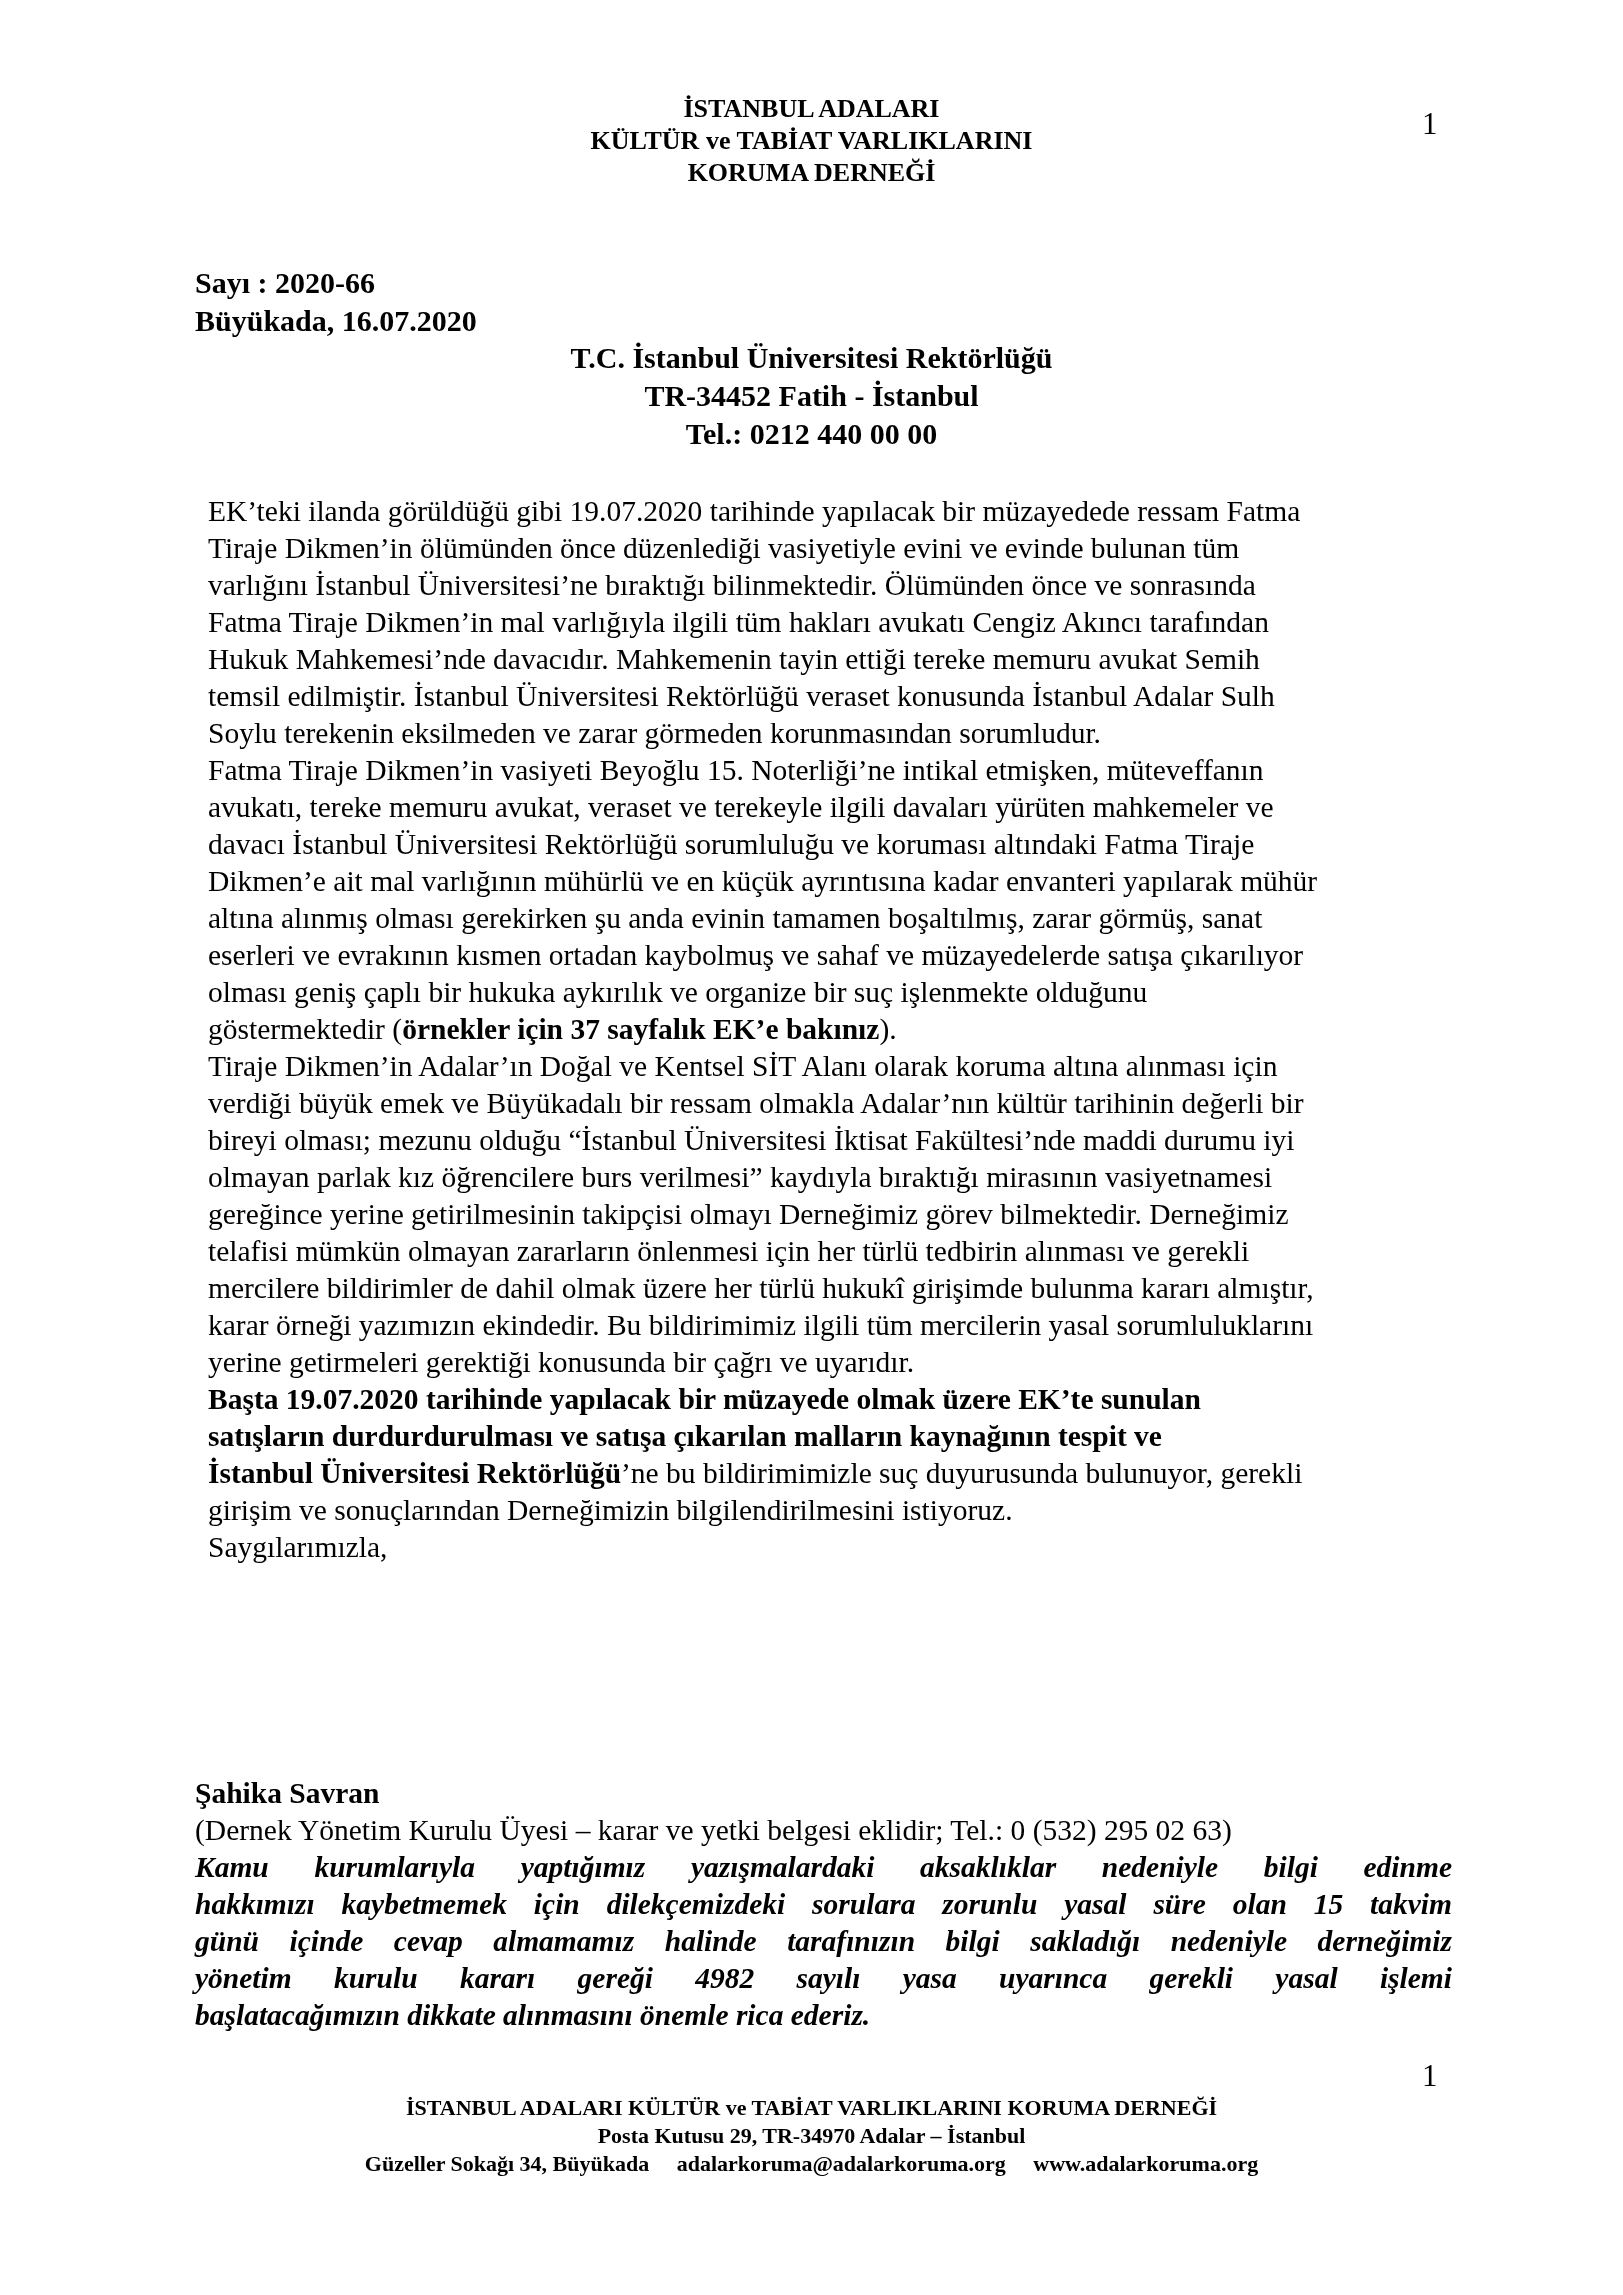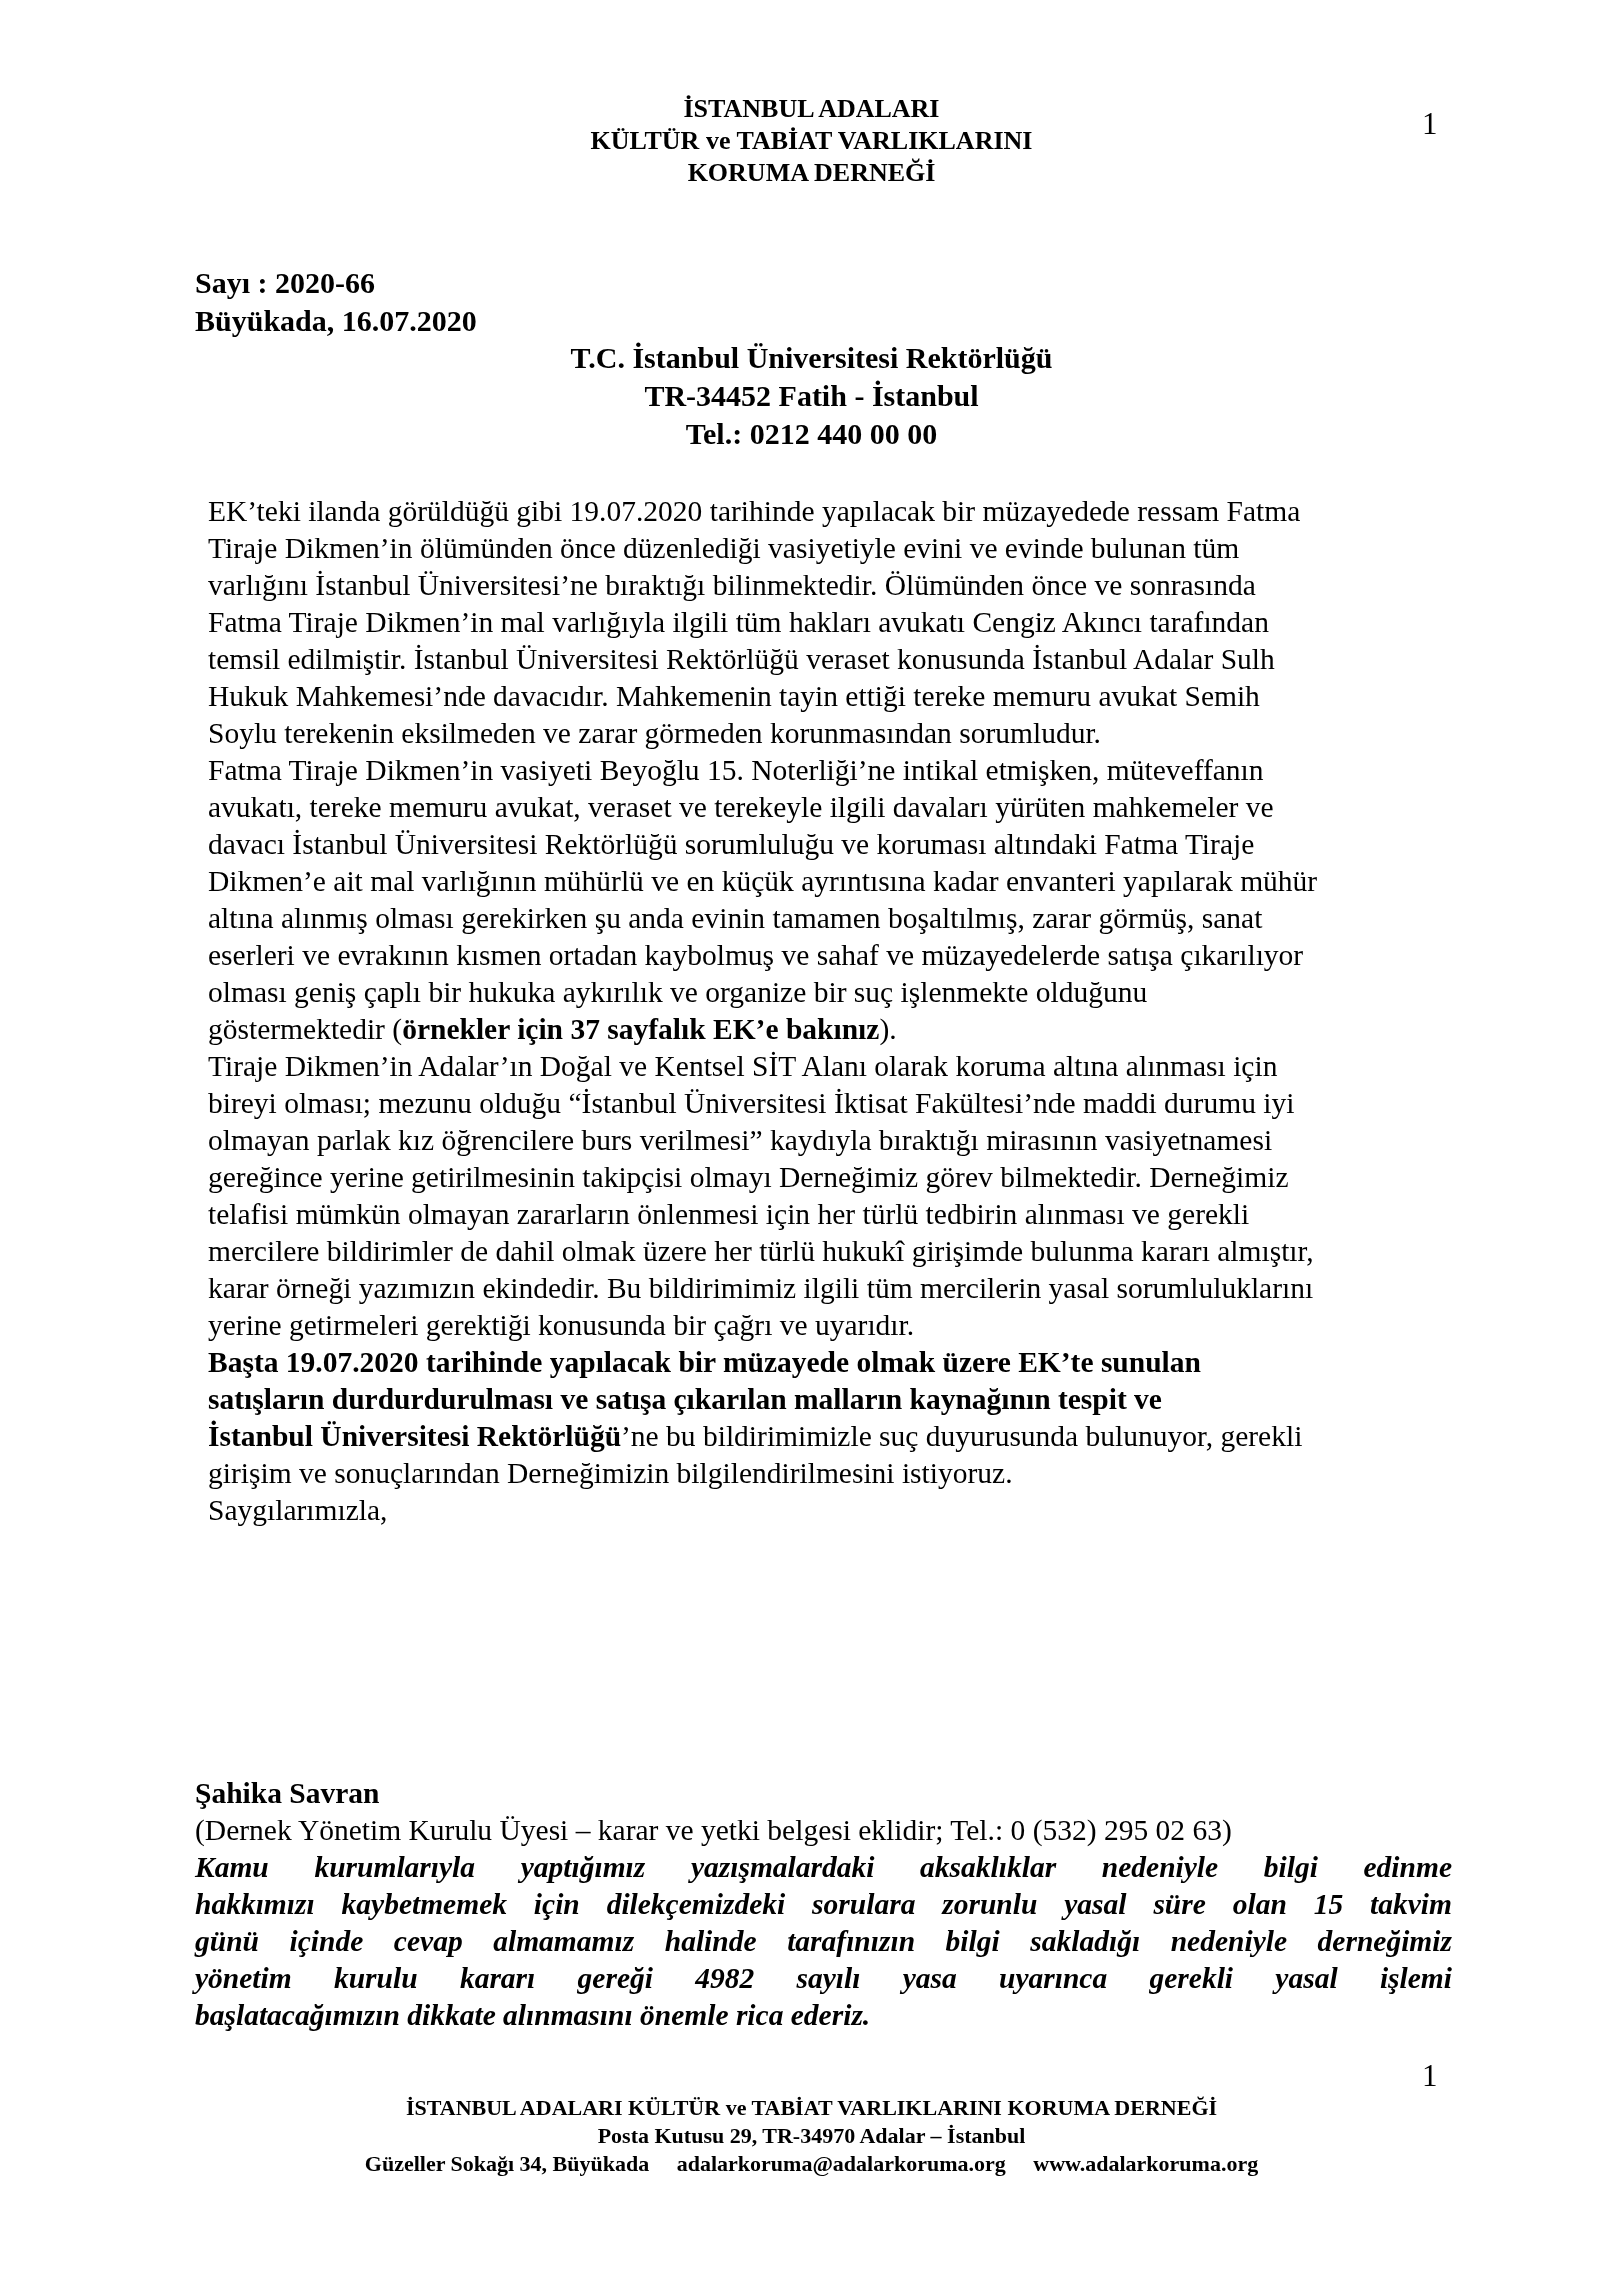--- a/index.html
+++ b/index.html
@@ -48,32 +48,33 @@
   <div>T.C. İstanbul Üniversitesi Rektörlüğü</div>
   <div>TR-34452 Fatih - İstanbul</div>
   <div>Tel.: 0212 440 00 00</div>
 </div>
 
 <div class="body-text">
   <span class="line">EK’teki ilanda görüldüğü gibi 19.07.2020 tarihinde yapılacak bir müzayedede ressam Fatma</span>
   <span class="line">Tiraje Dikmen’in ölümünden önce düzenlediği vasiyetiyle evini ve evinde bulunan tüm</span>
   <span class="line">varlığını İstanbul Üniversitesi’ne bıraktığı bilinmektedir. Ölümünden önce ve sonrasında</span>
   <span class="line">Fatma Tiraje Dikmen’in mal varlığıyla ilgili tüm hakları avukatı Cengiz Akıncı tarafından</span>
+  <span class="line">Hukuk Mahkemesi’nde davacıdır. Mahkemenin tayin ettiği tereke memuru avukat Semih</span>
   <span class="line">temsil edilmiştir. İstanbul Üniversitesi Rektörlüğü veraset konusunda İstanbul Adalar Sulh</span>
-  <span class="line">Hukuk Mahkemesi’nde davacıdır. Mahkemenin tayin ettiği tereke memuru avukat Semih</span>
   <span class="line">Soylu terekenin eksilmeden ve zarar görmeden korunmasından sorumludur.</span>
   <span class="line">Fatma Tiraje Dikmen’in vasiyeti Beyoğlu 15. Noterliği’ne intikal etmişken, müteveffanın</span>
   <span class="line">avukatı, tereke memuru avukat, veraset ve terekeyle ilgili davaları yürüten mahkemeler ve</span>
   <span class="line">davacı İstanbul Üniversitesi Rektörlüğü sorumluluğu ve koruması altındaki Fatma Tiraje</span>
   <span class="line">Dikmen’e ait mal varlığının mühürlü ve en küçük ayrıntısına kadar envanteri yapılarak mühür</span>
   <span class="line">altına alınmış olması gerekirken şu anda evinin tamamen boşaltılmış, zarar görmüş, sanat</span>
   <span class="line">eserleri ve evrakının kısmen ortadan kaybolmuş ve sahaf ve müzayedelerde satışa çıkarılıyor</span>
   <span class="line">olması geniş çaplı bir hukuka aykırılık ve organize bir suç işlenmekte olduğunu</span>
   <span class="line"><span>göstermektedir (</span><span class="b">örnekler için 37 sayfalık EK’e bakınız</span><span>).</span></span>
   <span class="line">Tiraje Dikmen’in Adalar’ın Doğal ve Kentsel SİT Alanı olarak koruma altına alınması için</span>
+  <span class="line">verdiği büyük emek ve Büyükadalı bir ressam olmakla Adalar’nın kültür tarihinin değerli bir</span>
   <span class="line">bireyi olması; mezunu olduğu “İstanbul Üniversitesi İktisat Fakültesi’nde maddi durumu iyi</span>
   <span class="line">olmayan parlak kız öğrencilere burs verilmesi” kaydıyla bıraktığı mirasının vasiyetnamesi</span>
   <span class="line">gereğince yerine getirilmesinin takipçisi olmayı Derneğimiz görev bilmektedir. Derneğimiz</span>
   <span class="line">telafisi mümkün olmayan zararların önlenmesi için her türlü tedbirin alınması ve gerekli</span>
   <span class="line">mercilere bildirimler de dahil olmak üzere her türlü hukukî girişimde bulunma kararı almıştır,</span>
   <span class="line">karar örneği yazımızın ekindedir. Bu bildirimimiz ilgili tüm mercilerin yasal sorumluluklarını</span>
   <span class="line">yerine getirmeleri gerektiği konusunda bir çağrı ve uyarıdır.</span>
   <span class="line b">Başta 19.07.2020 tarihinde yapılacak bir müzayede olmak üzere EK’te sunulan</span>
   <span class="line b">satışların durdurdurulması ve satışa çıkarılan malların kaynağının tespit ve</span>
   <span class="line"><span class="b">İstanbul Üniversitesi Rektörlüğü</span><span>’ne bu bildirimimizle suç duyurusunda bulunuyor, gerekli</span></span>

